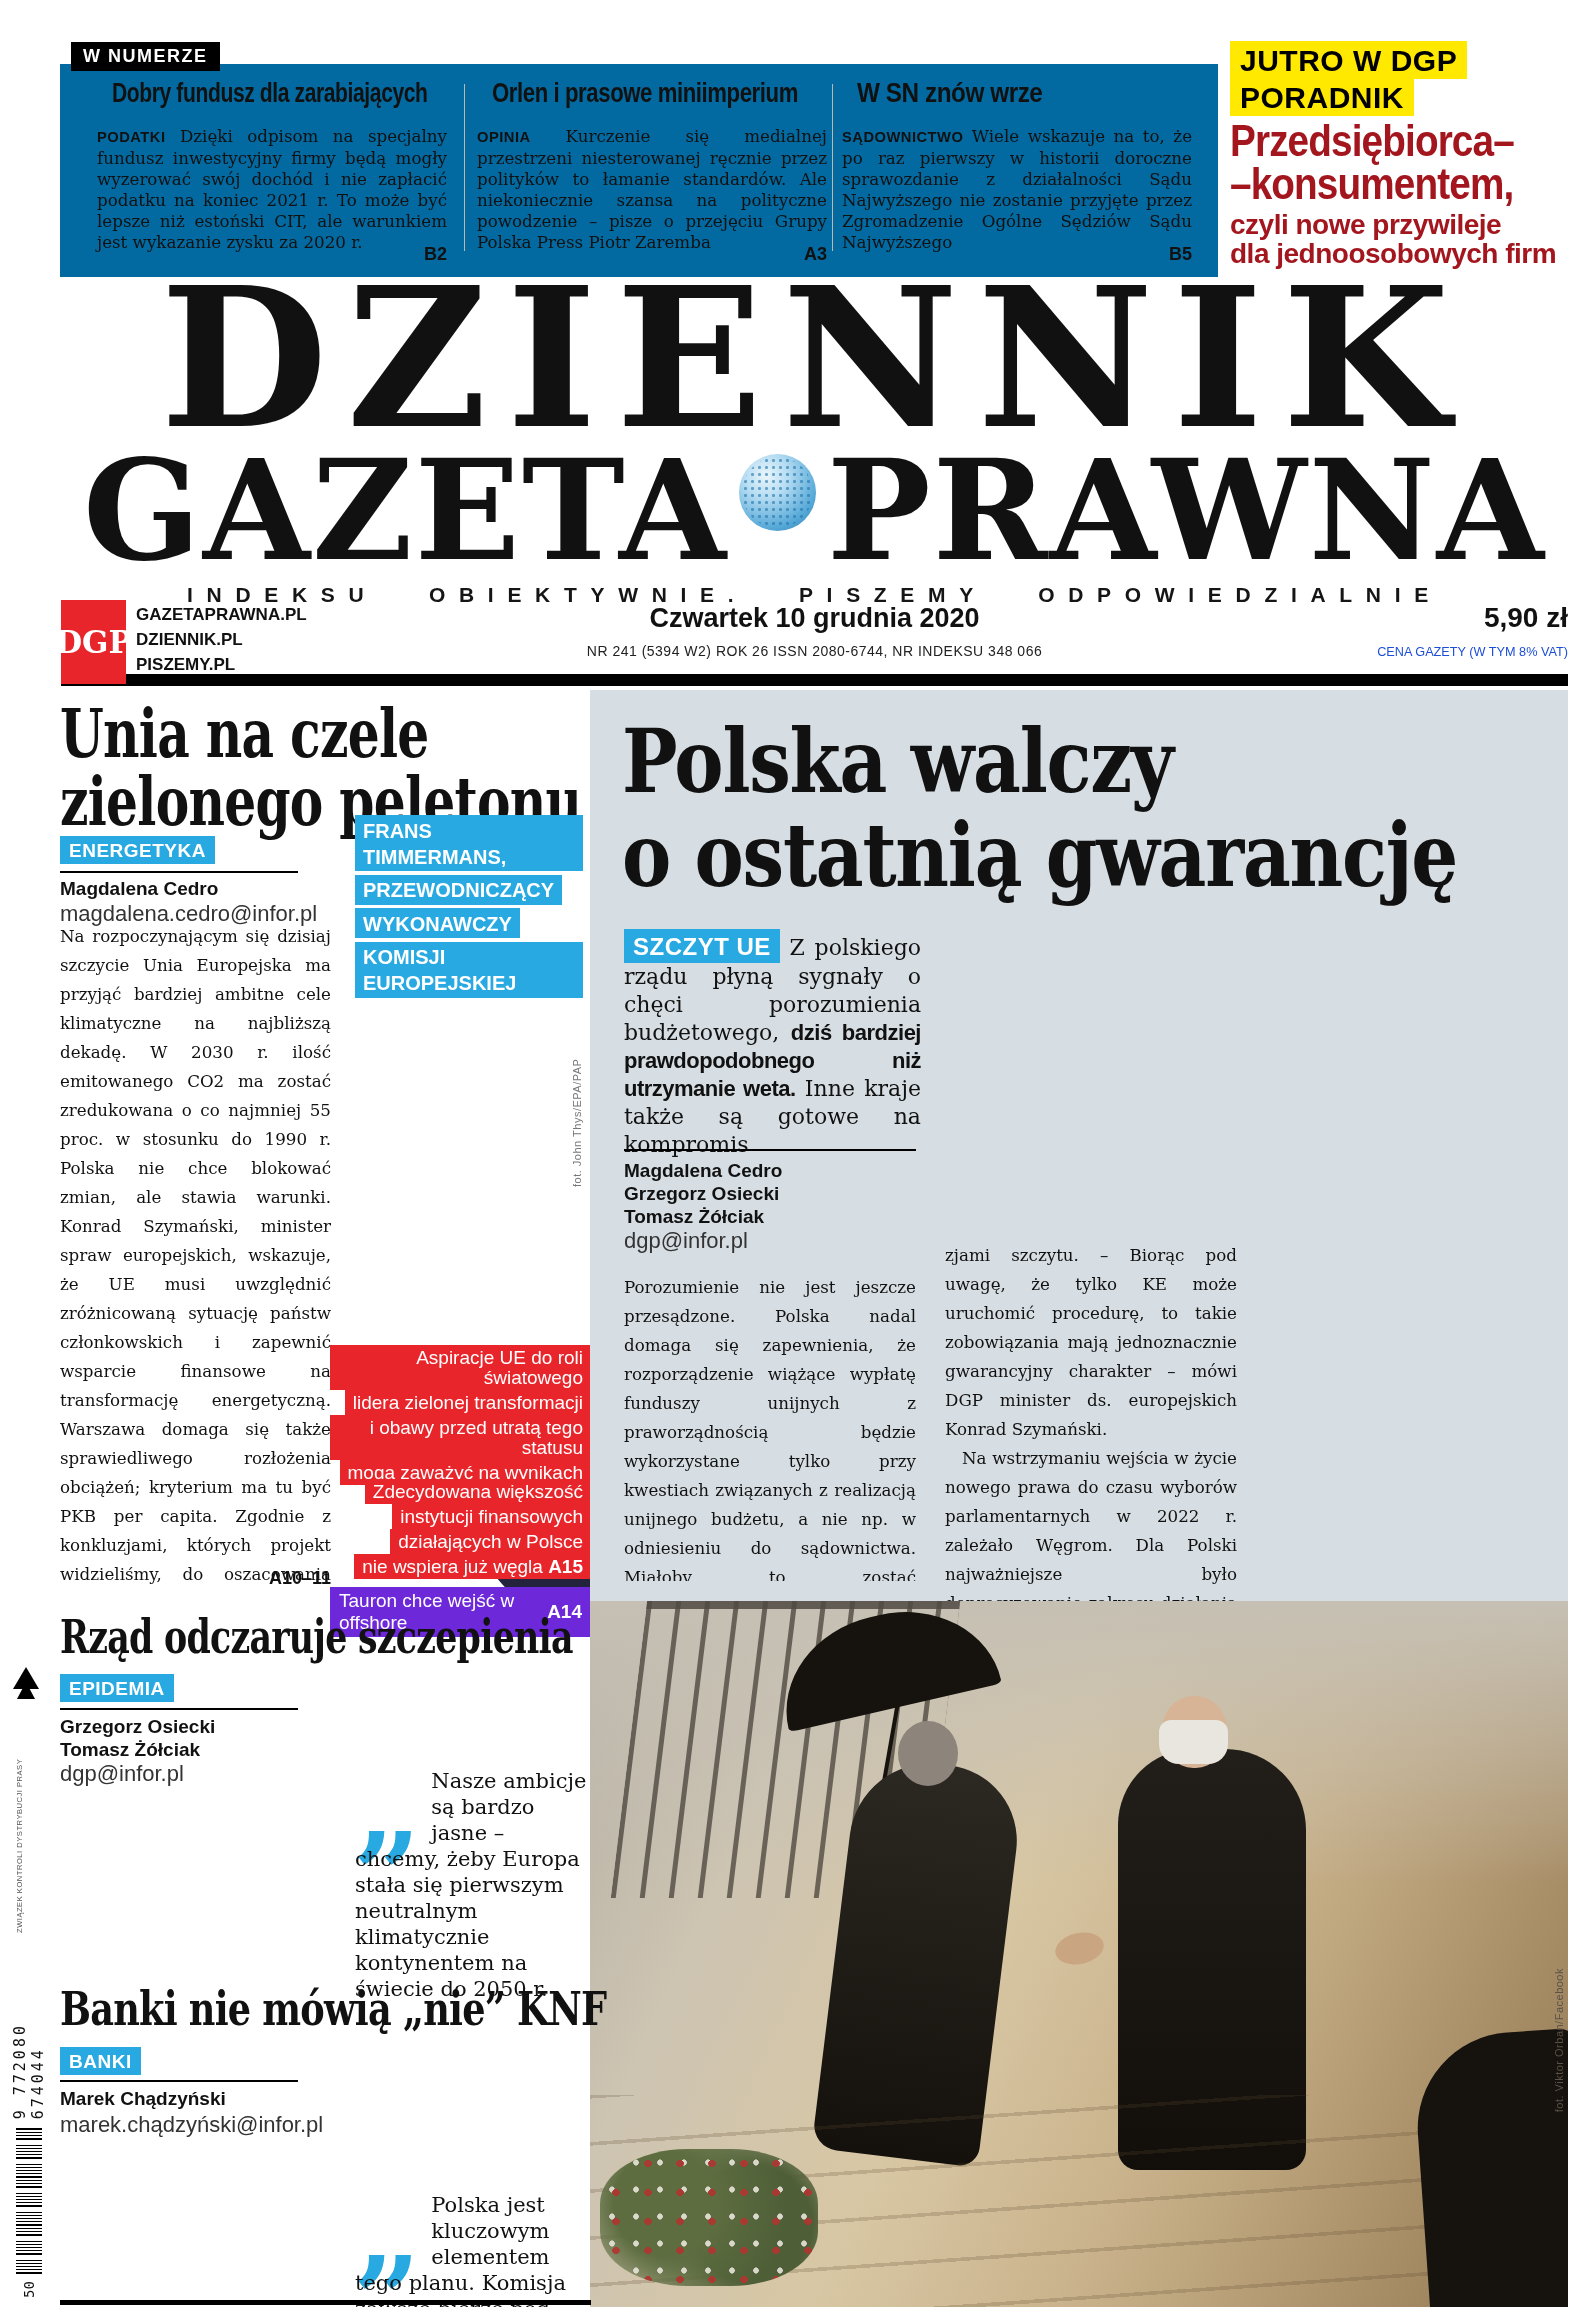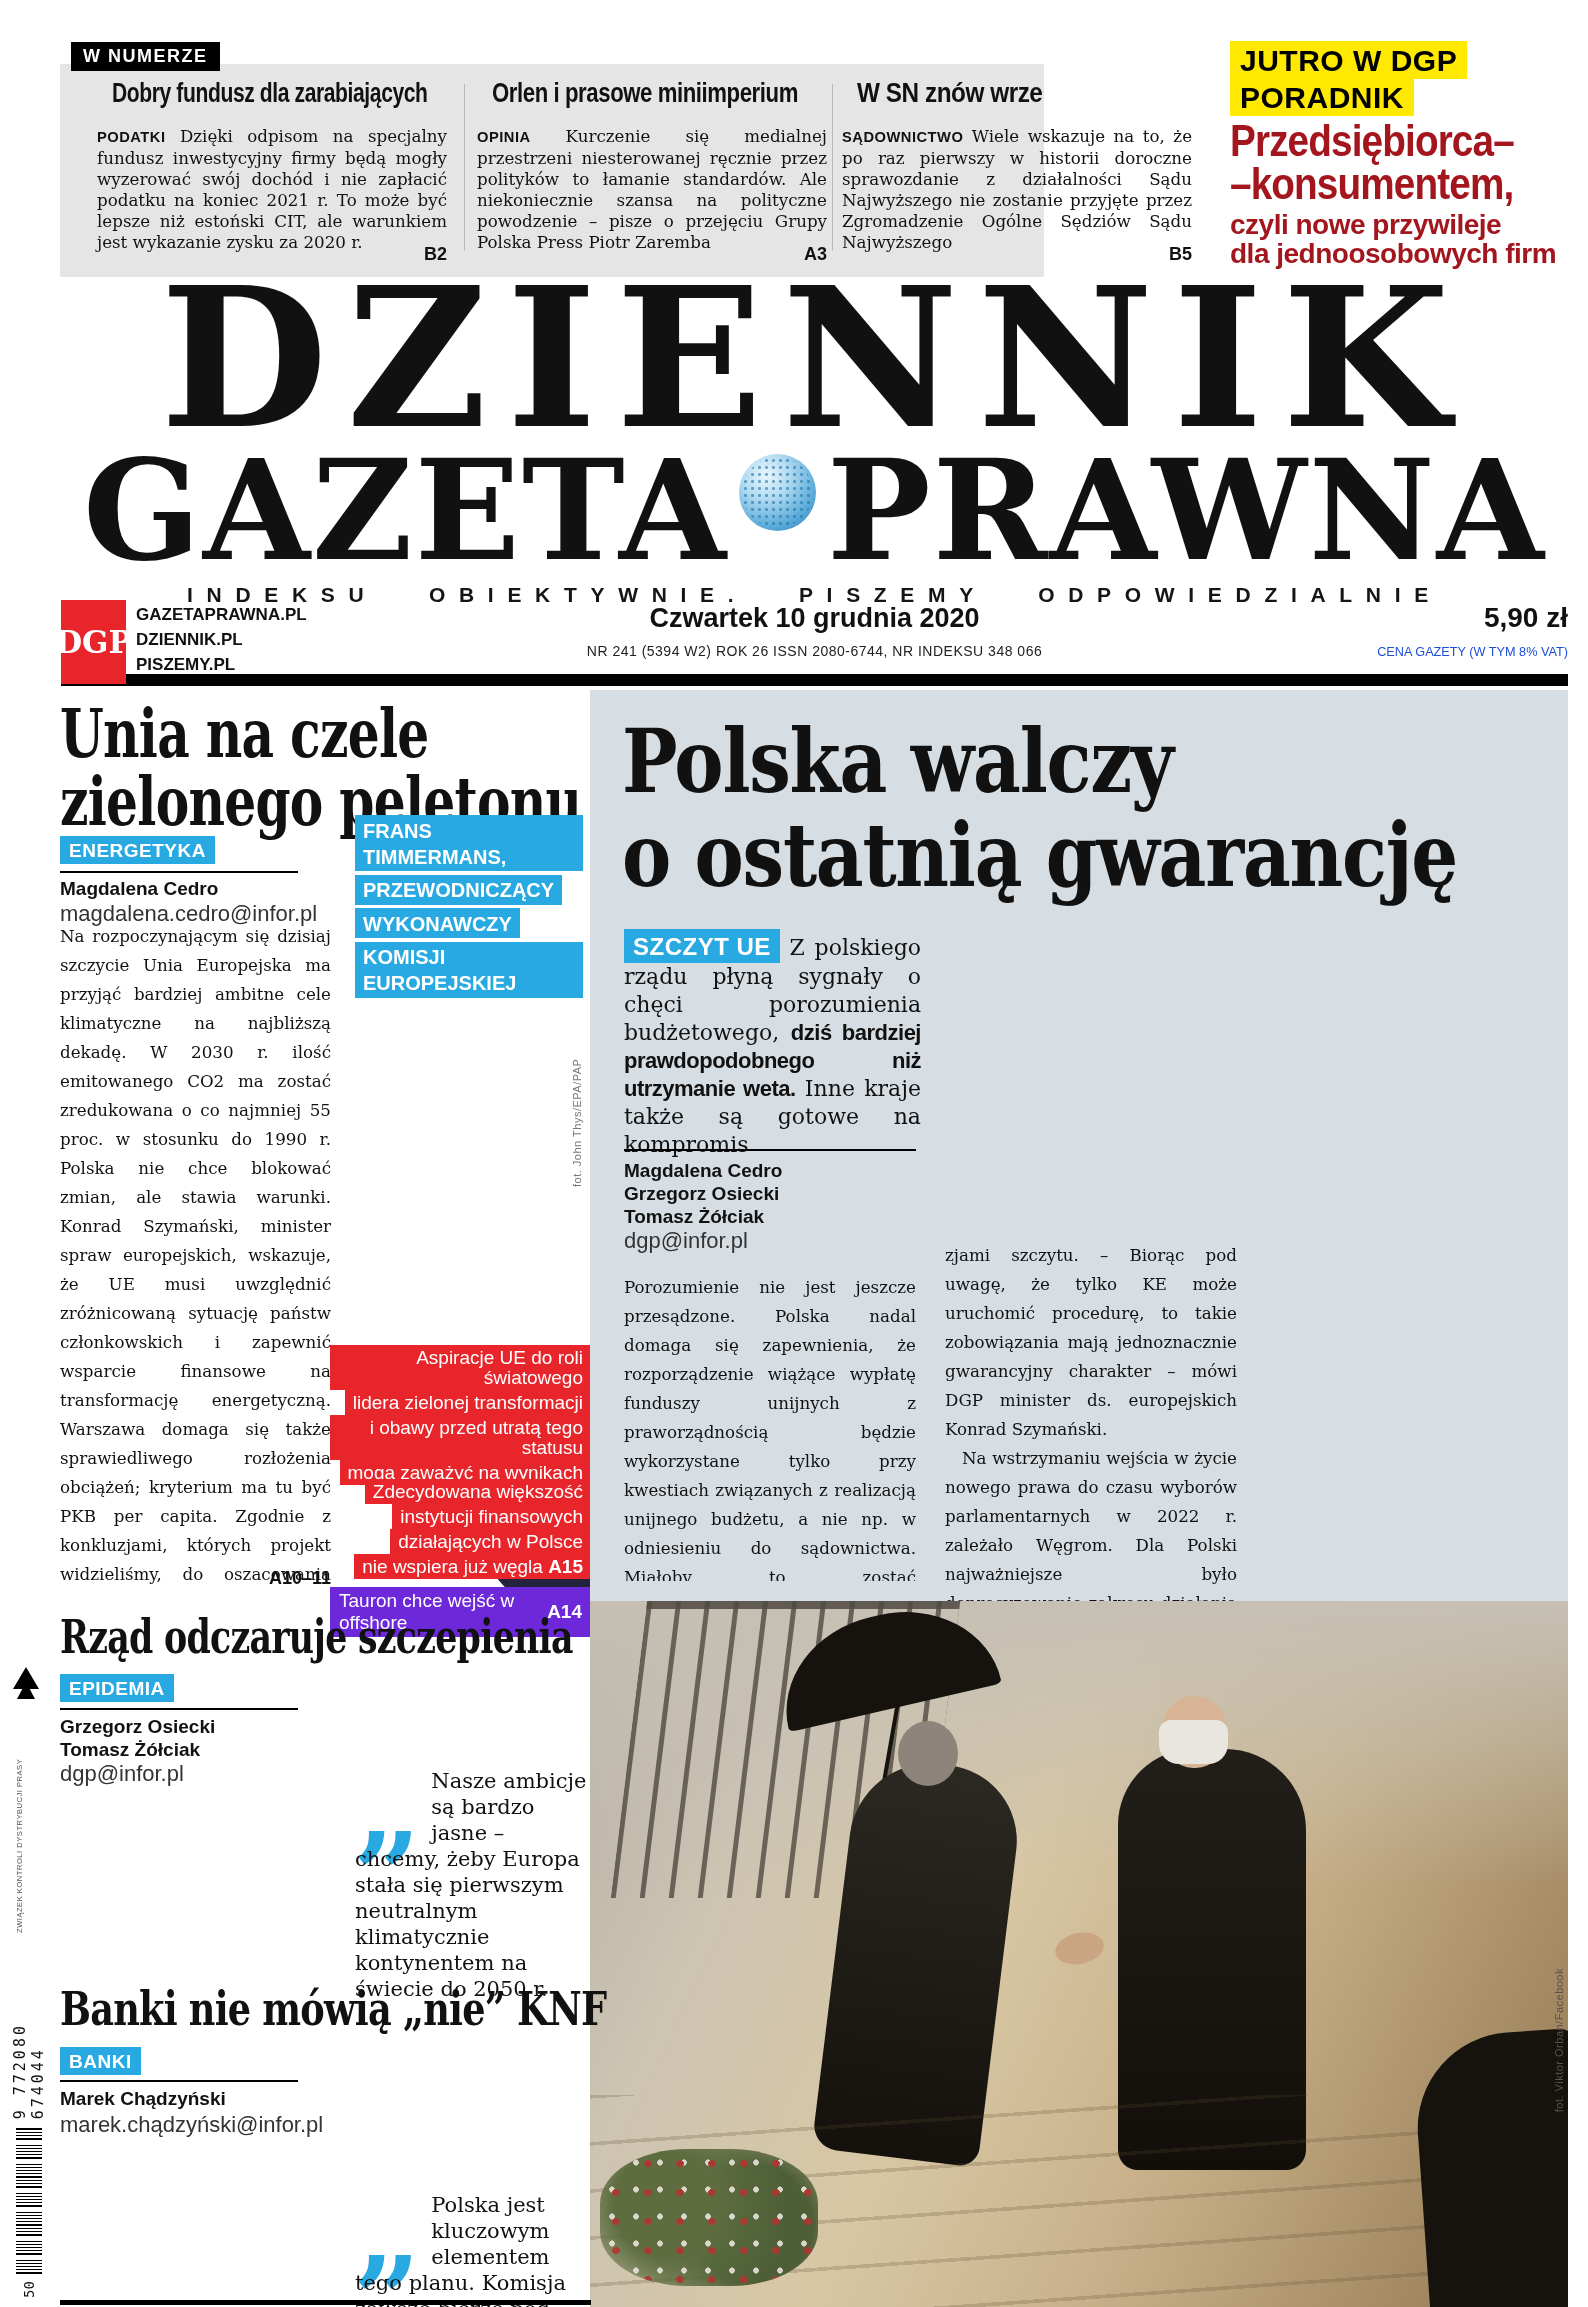--- a/index.html
+++ b/index.html
@@ -6,21 +6,21 @@
   html,body { background:#fff; }
   .page { position:relative; width:1588px; height:2307px; background:#fff; overflow:hidden;
           font-family:"Liberation Sans",sans-serif; color:#111; }
   .abs { position:absolute; }
   .serif { font-family:"DejaVu Serif","Liberation Serif",serif; }
   .just { text-align:justify; }
   .pre { white-space:pre-wrap; }
   .cx { display:inline-block; transform-origin:0 50%; white-space:nowrap; }
 
   
-  .topstrip { left:60px; top:64px; width:984px; height:213px; background:#e5e5e5; }
+  .topstrip { left:60px; top:64px; width:1158px; height:213px; background:#0369a1; }
   .wnum { position:absolute; left:11px; top:-22px; background:#000; color:#fff; font-weight:bold;
           font-size:18px; letter-spacing:1.5px; padding:4px 12px; }
   .teaser { position:absolute; top:14px; width:350px; height:188px; }
   .t-title { font-weight:bold; font-size:27px; letter-spacing:-0.5px;margin-left:15px; }
   .t-body { margin-top:17px; font-family:"DejaVu Serif",serif; font-size:16.7px; line-height:21px; }
   .kick { font-family:"Liberation Sans",sans-serif; font-weight:bold; font-size:14.7px; letter-spacing:0.5px;margin-top:9px; }
   .pref { position:absolute; right:0; bottom:1px; font-weight:bold; font-size:18px; font-family:"Liberation Sans",sans-serif; }
   .tdiv { position:absolute; top:20px; width:1px; height:167px; background:#b9b9b2; }
 
   

